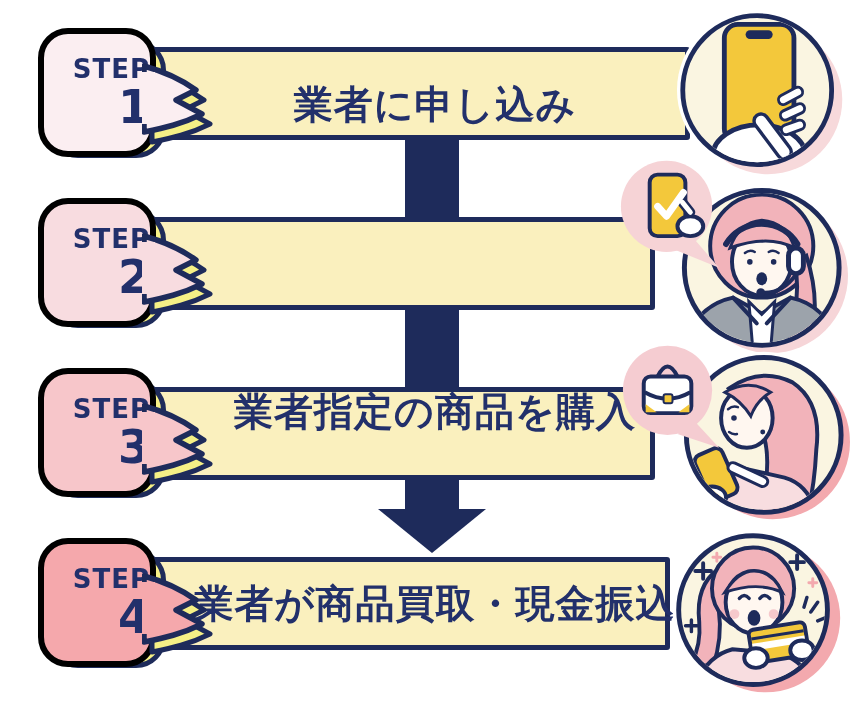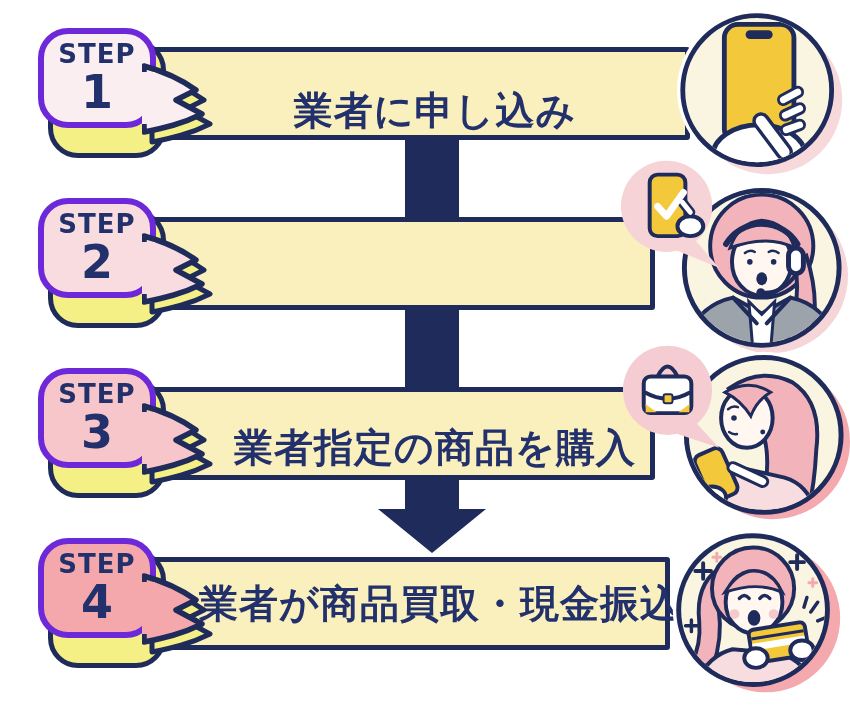--- a/index.html
+++ b/index.html
@@ -13,22 +13,22 @@
   .arrow-head{position:absolute;left:378px;top:509px;width:0;height:0;z-index:0;
     border-left:54px solid transparent;border-right:54px solid transparent;border-top:44px solid #1E2B5B;}
   
   .banner{position:absolute;left:115px;height:93px;background:#FAF0BE;border:5px solid #1E2B5B;border-radius:3px;z-index:1;}
   .title{position:absolute;left:190px;width:490px;height:93px;line-height:93px;text-align:center;
     font-size:39px;font-weight:bold;color:#22306B;letter-spacing:1px;z-index:2;white-space:nowrap;}
   
   .badge{position:absolute;left:38px;width:190px;height:145px;z-index:3;}
   .badge-shadow{position:absolute;left:10px;top:12px;width:118px;height:118px;border-radius:30px;
     background:#F5F086;border:5px solid #1E2B5B;}
-  .badge-box{position:absolute;left:0;top:0;width:118px;height:100px;border-radius:30px;
-    border:6px solid #6d28d9;display:flex;flex-direction:column;align-items:center;justify-content:center;}
+  .badge-box{position:absolute;left:0;top:0;width:118px;height:129px;border-radius:30px;
+    border:6px solid #000000;display:flex;flex-direction:column;align-items:flex-end;justify-content:center;}
   .badge-label{font-size:26px;font-weight:bold;color:#22306B;letter-spacing:1px;line-height:28px;}
   .badge-num{font-size:46px;font-weight:bold;color:#22306B;line-height:48px;}
   .beak{position:absolute;left:104px;top:34px;}
   .bg-1{background:#FBEEF1;} .fill-1{fill:#FBEEF1;}
   .bg-2{background:#F8DCE0;} .fill-2{fill:#F8DCE0;}
   .bg-3{background:#F7C6CA;} .fill-3{fill:#F7C6CA;}
   .bg-4{background:#F5A8AC;} .fill-4{fill:#F5A8AC;}
   
   .icon{position:absolute;z-index:4;}
 </style>
@@ -38,23 +38,23 @@
 <div id="canvas">
 
   <div class="arrow-stem"></div>
   <div class="arrow-head"></div>
 
   <div class="banner" style="top:47px;width:575px;"></div>
   <div class="banner" style="top:217px;width:540px;"></div>
   <div class="banner" style="top:387px;width:540px;"></div>
   <div class="banner" style="top:557px;width:555px;"></div>
 
-  <div class="title" style="top:64px;">業者に申し込み</div>
-  <div class="title" style="top:401px;">業者指定の商品を購入</div>
-  <div class="title" style="top:557px;text-align:right;">業者が商品買取・現金振込</div>
+  <div class="title" style="top:58px;">業者に申し込み</div>
+  <div class="title" style="top:365px;">業者指定の商品を購入</div>
+  <div class="title" style="top:557px;">業者が商品買取・現金振込</div>
 
   <div class="badge" style="top:28px;">
     <div class="badge-shadow"></div>
     <div class="badge-box bg-1">
       <div class="badge-label">STEP</div>
       <div class="badge-num">1</div>
     </div>
     <svg class="beak" width="100" height="88">
       <path d="M2,4 C24,10 40,18 54,28 L34,38 L60,52 C40,62 22,66 2,70 Z" transform="translate(8,10)" fill="#F5F086" stroke="#1E2B5B" stroke-width="5" stroke-linejoin="round"></path>
       <path class="fill-1" d="M2,4 C24,10 40,18 54,28 L34,38 L60,52 C40,62 22,66 2,70 Z" stroke="#1E2B5B" stroke-width="5.5" stroke-linejoin="round"></path>

